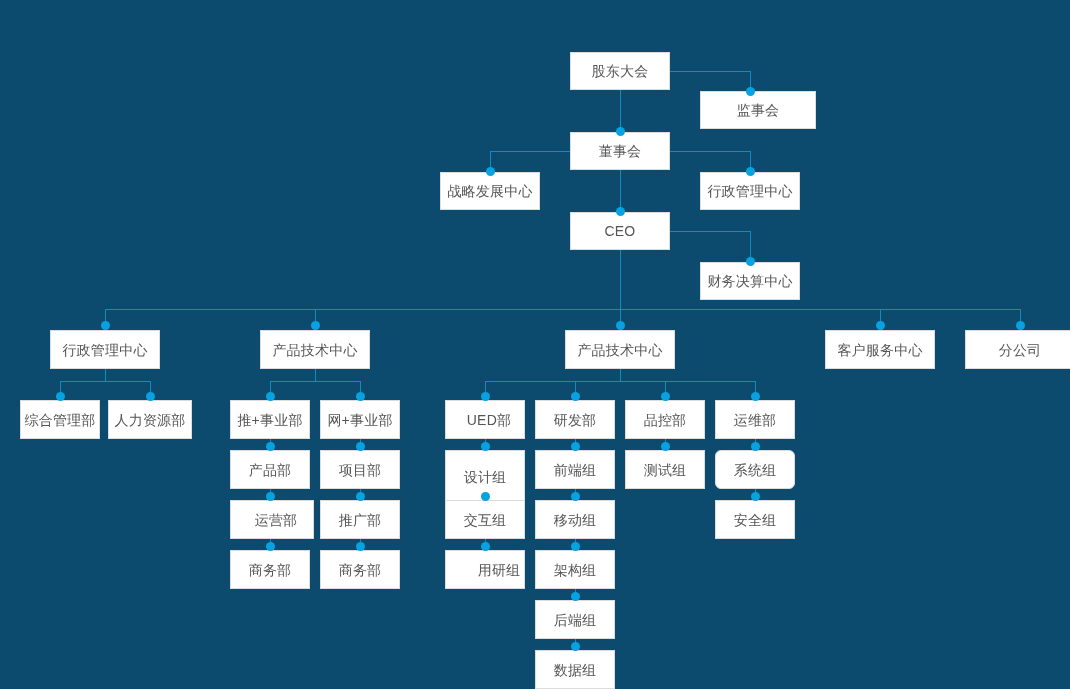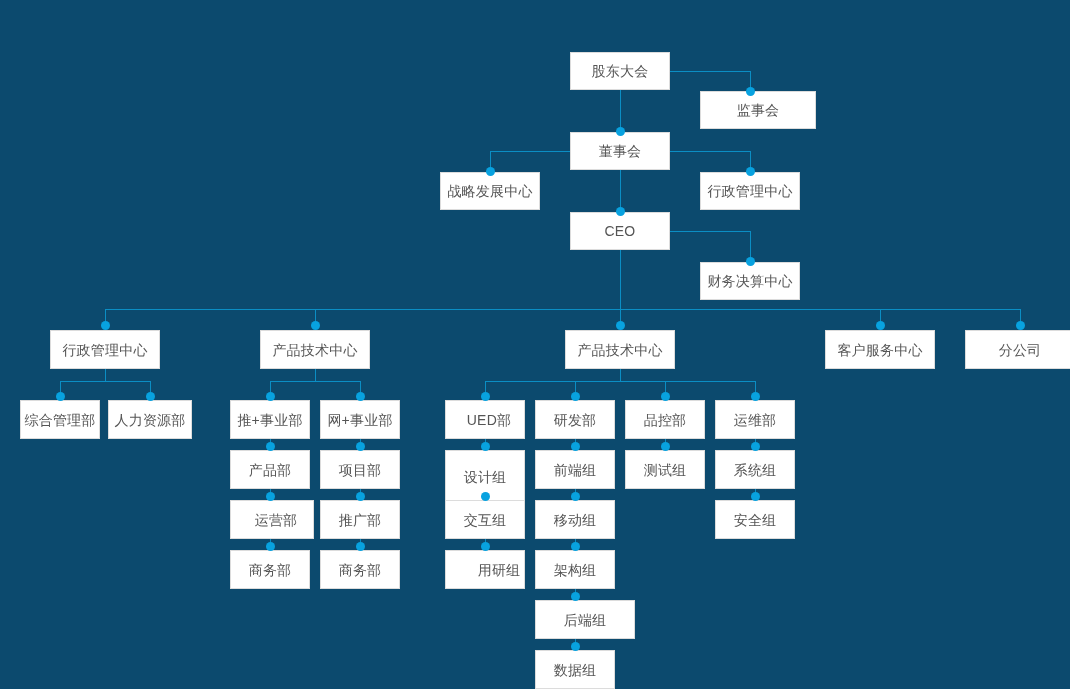--- a/index.html
+++ b/index.html
@@ -177,25 +177,25 @@
   <div class="node" style="left:320px;top:550px;width:80px;height:39px;">商务部</div>
 
   <div class="node" style="left:445px;top:400px;width:80px;height:39px;padding-left:8px;">UED部</div>
   <div class="node" style="left:535px;top:400px;width:80px;height:39px;">研发部</div>
   <div class="node" style="left:625px;top:400px;width:80px;height:39px;text-align:right;">品控部</div>
   <div class="node" style="left:715px;top:400px;width:80px;height:39px;">运维部</div>
 
   <div class="node" style="left:445px;top:450px;width:80px;height:53px;">设计组</div>
   <div class="node" style="left:535px;top:450px;width:80px;height:39px;">前端组</div>
   <div class="node" style="left:625px;top:450px;width:80px;height:39px;">测试组</div>
-  <div class="node" style="left:715px;top:450px;width:80px;height:39px;">系统组</div>
+  <div class="node" style="left:715px;top:450px;width:80px;height:39px;border-radius:6px;">系统组</div>
 
   <div class="node" style="left:445px;top:500px;width:80px;height:39px;">交互组</div>
   <div class="node" style="left:535px;top:500px;width:80px;height:39px;">移动组</div>
   <div class="node" style="left:715px;top:500px;width:80px;height:39px;">安全组</div>
 
   <div class="node" style="left:445px;top:550px;width:80px;height:39px;padding-left:28px;">用研组</div>
   <div class="node" style="left:535px;top:550px;width:80px;height:39px;">架构组</div>
 
-  <div class="node" style="left:535px;top:600px;width:100px;height:39px;">后端组</div>
+  <div class="node" style="left:535px;top:600px;width:80px;height:39px;">后端组</div>
   <div class="node" style="left:535px;top:650px;width:80px;height:39px;">数据组</div>
 
 </div>
 
 </body></html>

